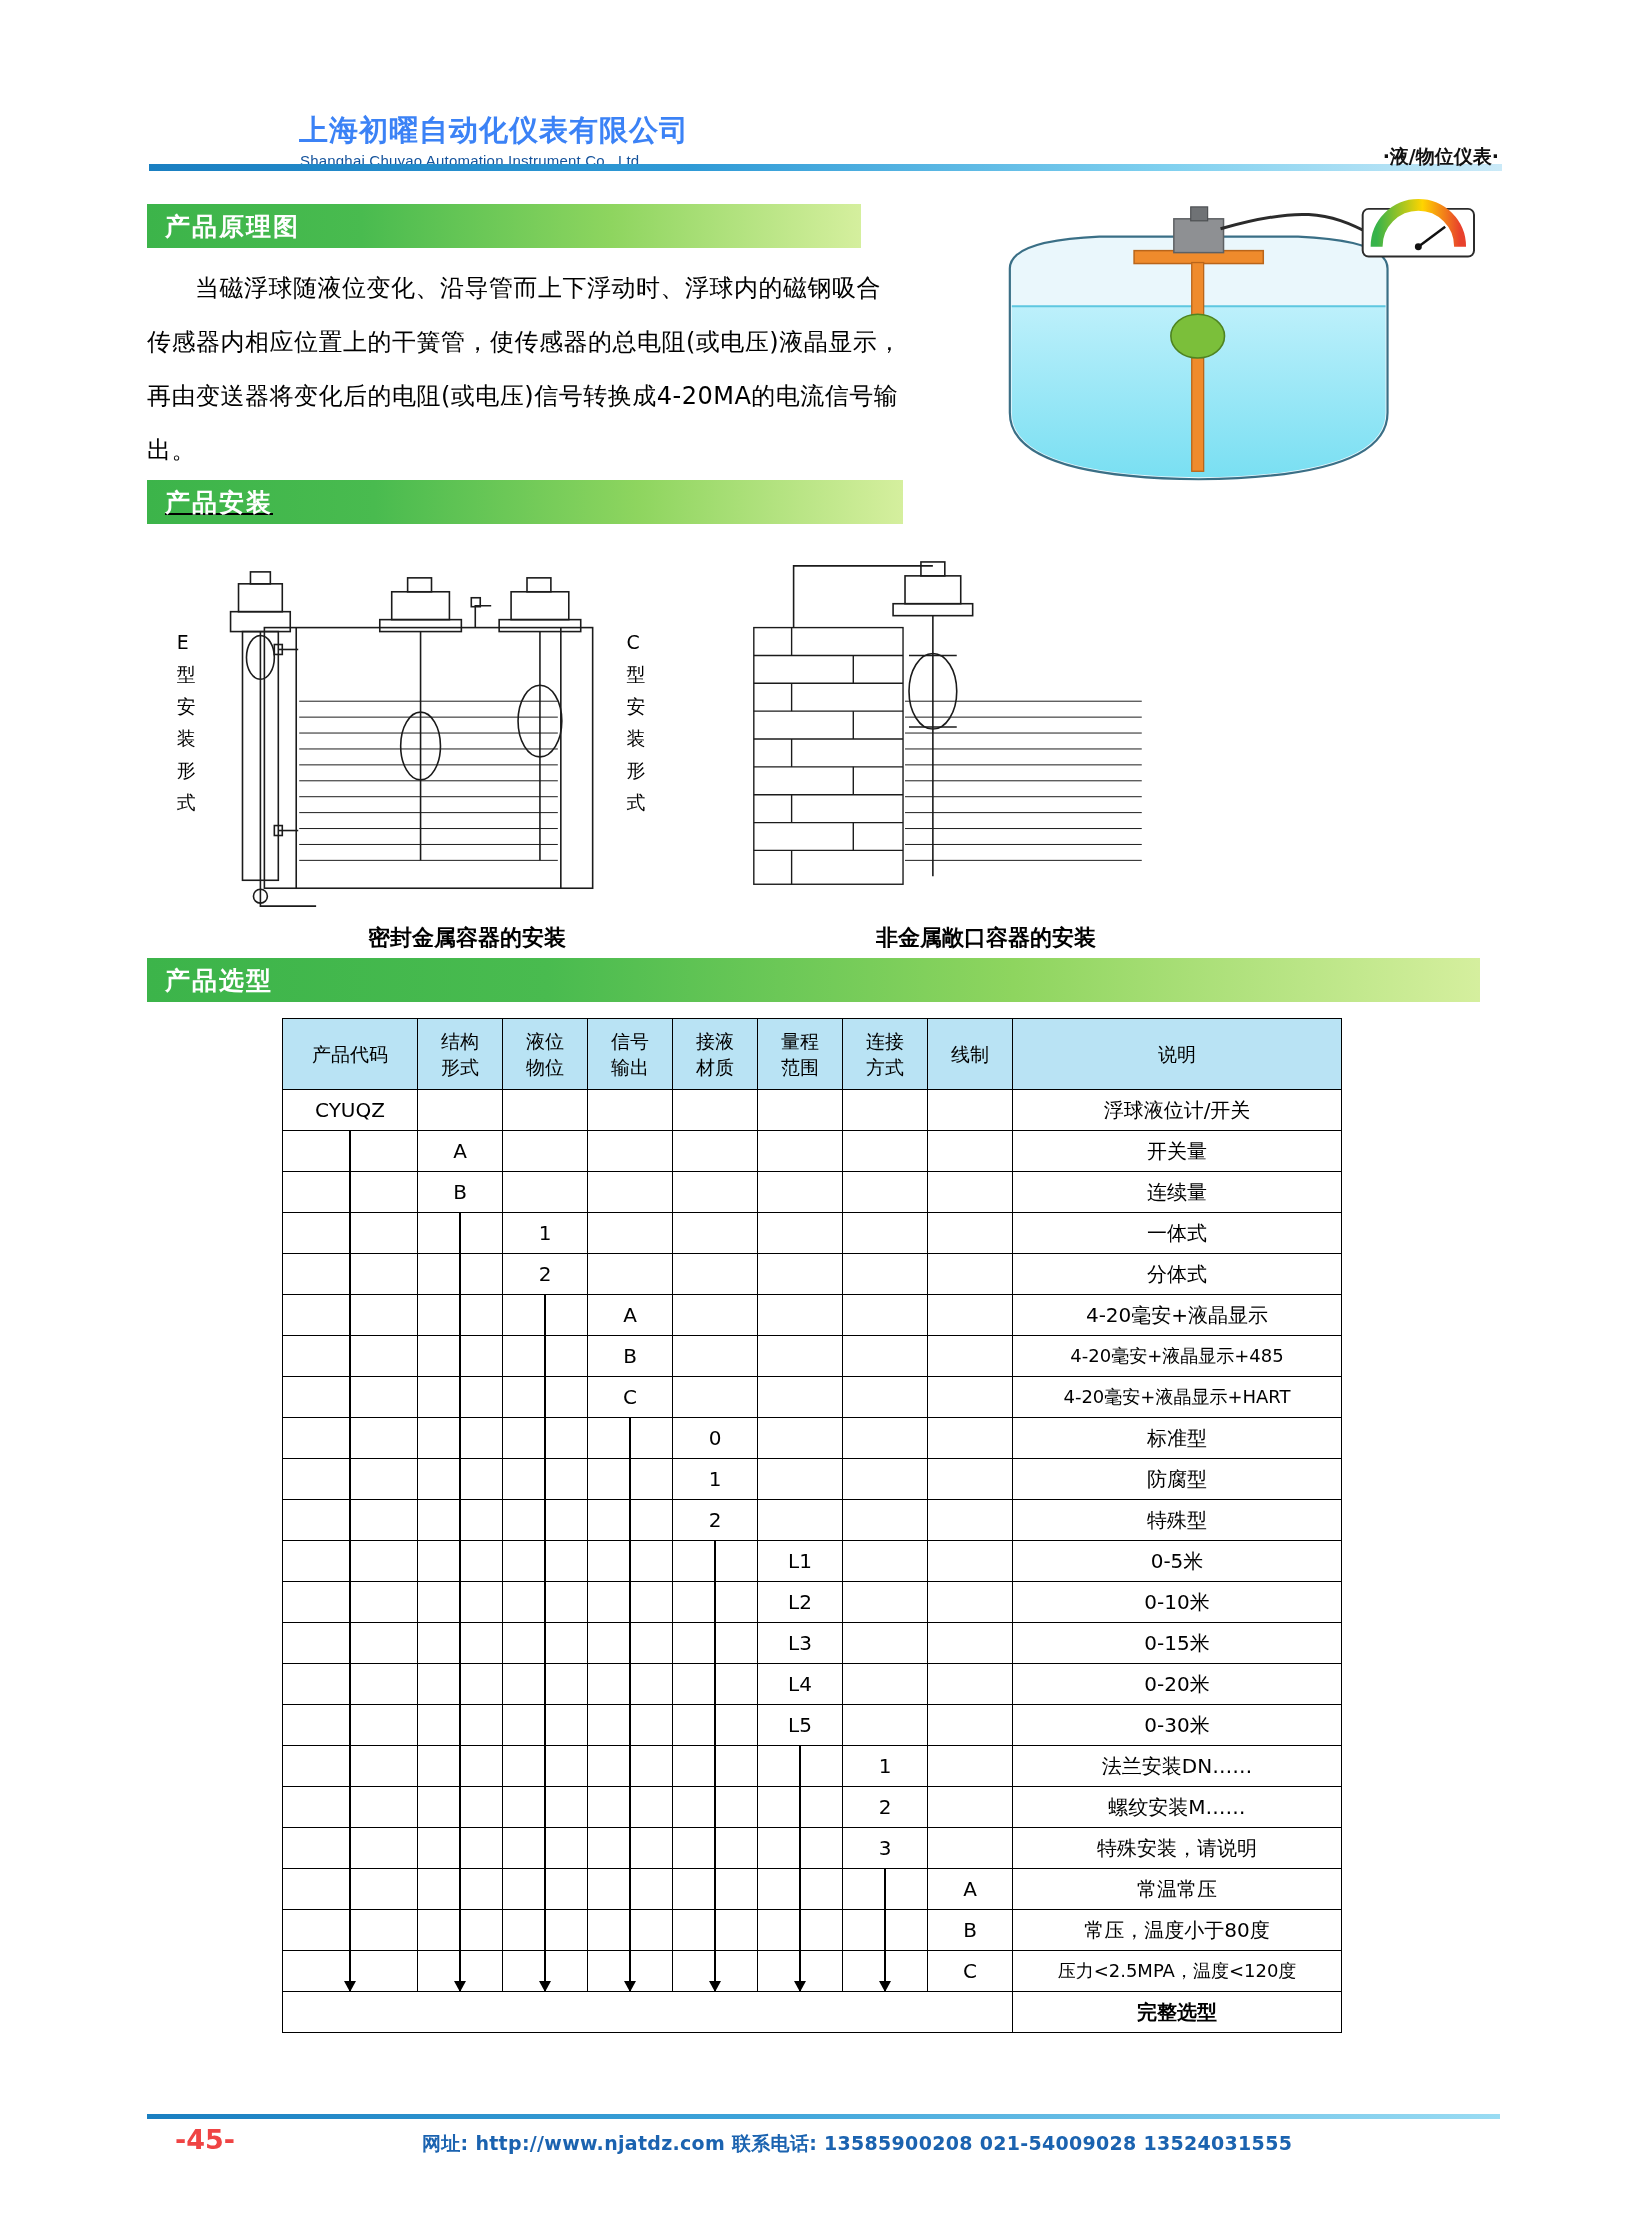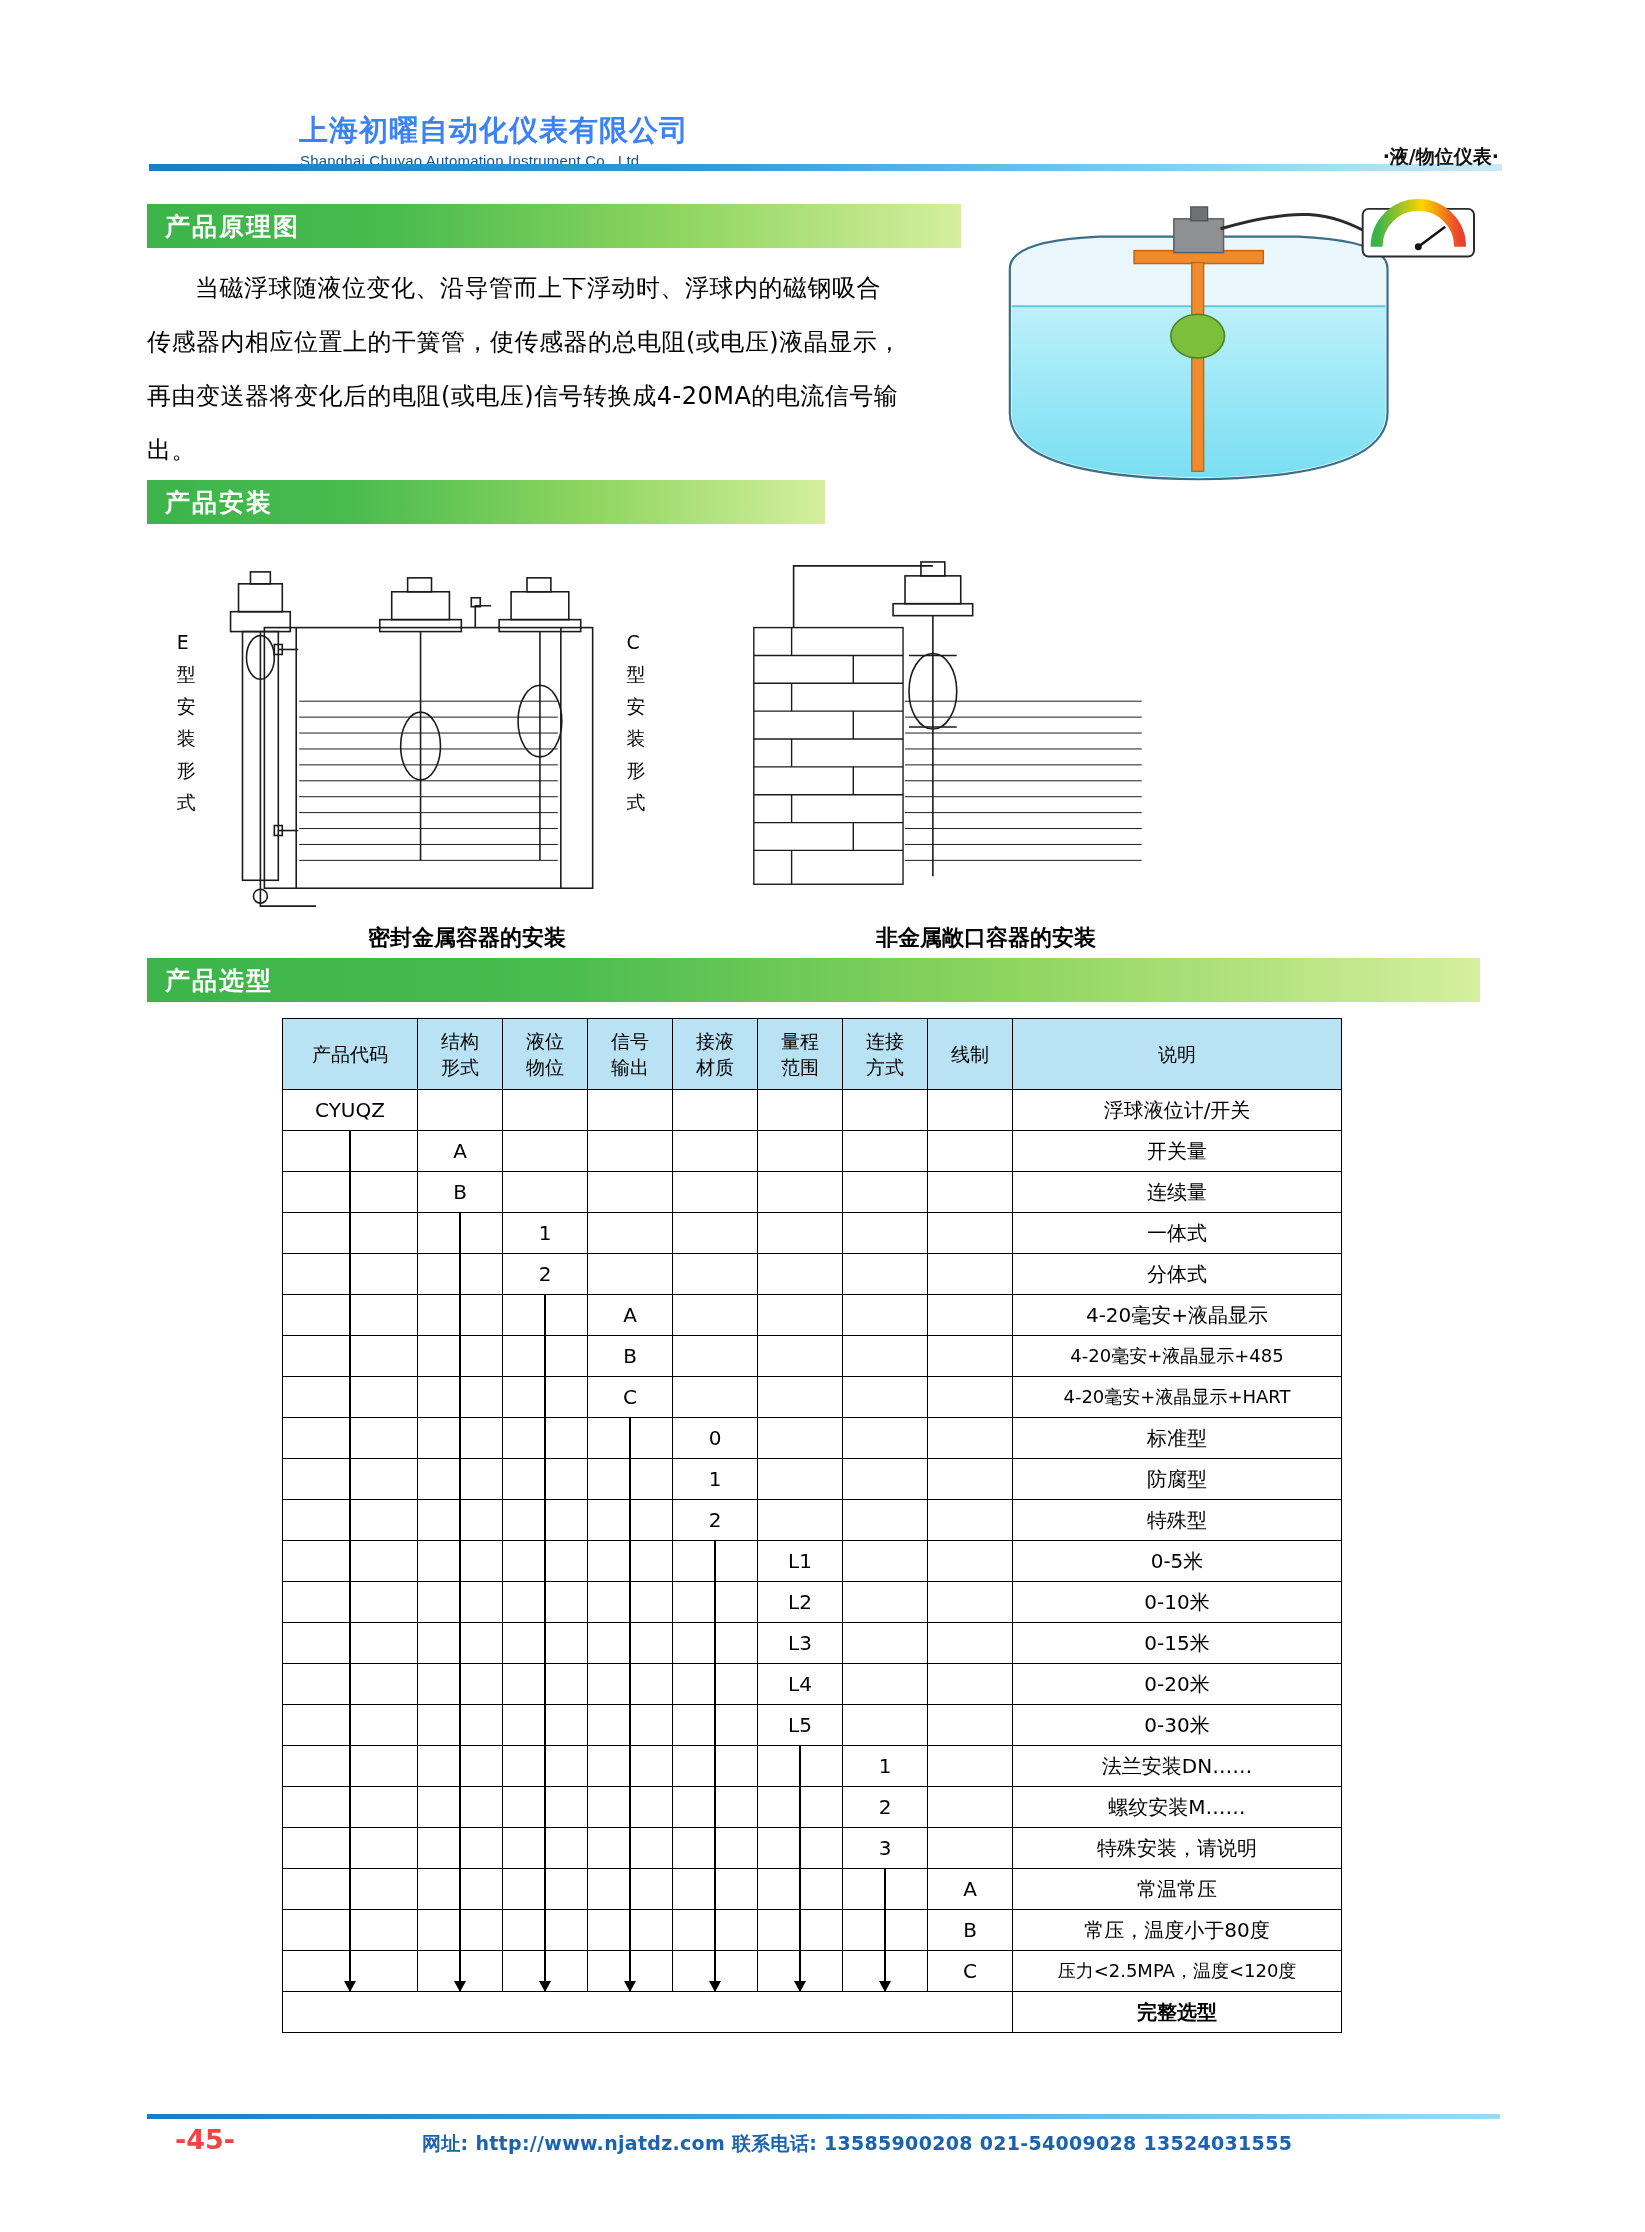--- a/index.html
+++ b/index.html
@@ -38,22 +38,22 @@
   
   .sec-bar{
     position:absolute;height:44px;
     background:linear-gradient(to right,#3cb44a 0%,#49bb4f 30%,#8ed55f 65%,#d5ef9e 100%);
     display:flex;align-items:center;
   }
   .sec-bar span{
     color:#fff;font-size:25px;font-weight:bold;margin-left:18px;letter-spacing:2px;
     font-family:"DejaVu Sans",sans-serif;
   }
-  #bar-principle{left:147px;top:204px;width:814px;}
-  #bar-install{left:147px;top:480px;width:678px;}
+  #bar-principle{left:147px;top:204px;width:714px;}
+  #bar-install{left:147px;top:480px;width:756px;text-decoration:underline;}
   #bar-select{left:147px;top:958px;width:1333px;text-align:center;}
 
   
   .principle-text{
     position:absolute;left:147px;top:261px;width:756px;
     font-size:24px;line-height:54px;color:#000;letter-spacing:0.5px;
     font-family:"DejaVu Sans",sans-serif;
   }
   .principle-text p{margin:0;text-indent:48px;}
 

